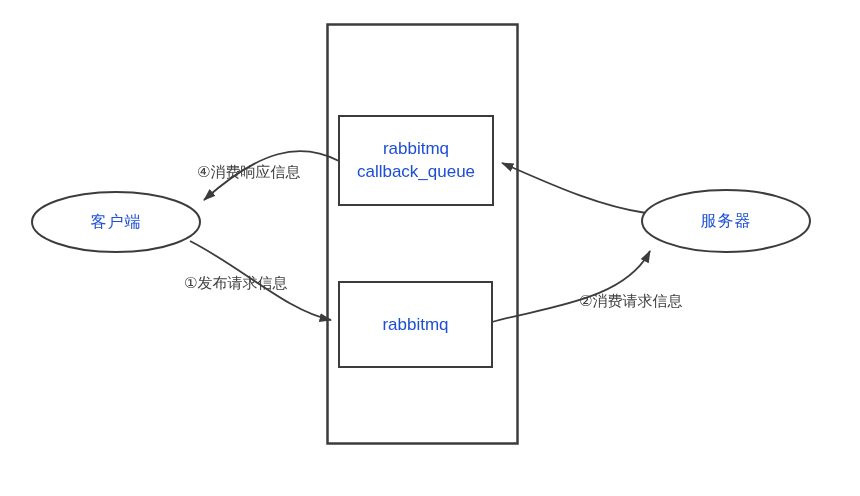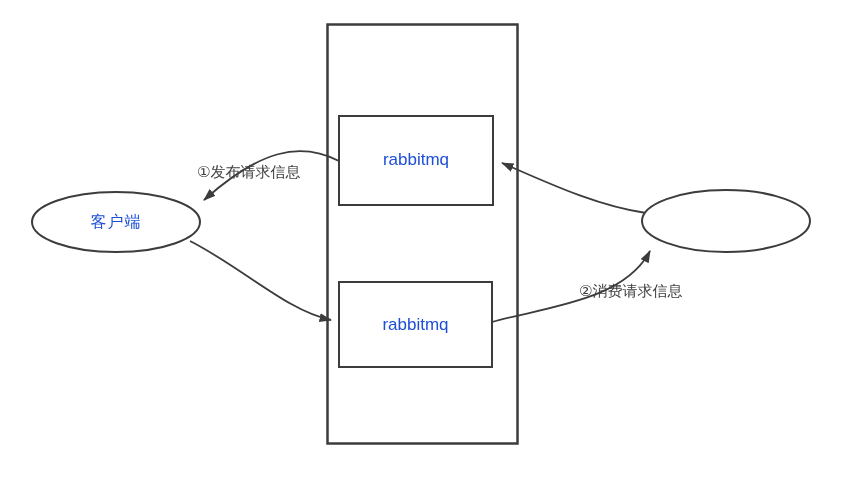--- a/index.html
+++ b/index.html
@@ -75,28 +75,31 @@
 
     <rect x="339" y="282" width="153" height="85" fill="#ffffff" stroke="#3c3c3c" stroke-width="2"></rect>
 
     <ellipse cx="116" cy="222" rx="84" ry="30" fill="#ffffff" stroke="#3c3c3c" stroke-width="2"></ellipse>
 
     <ellipse cx="726" cy="221" rx="84" ry="31" fill="#ffffff" stroke="#3c3c3c" stroke-width="2"></ellipse>
   </svg>
 
   <div class="node-label ellipse-label" style="left:36px; top:210px; width:160px;">客户端</div>
 
+  <div class="node-label ellipse-label" style="left:646px; top:209px; width:160px;">服务器</div>
 
   <div class="node-label queue-label" style="left:339px; top:116px; width:154px; height:87px;">
     <div>rabbitmq</div>
+    <div>callback_queue</div>
   </div>
 
   <div class="node-label queue-label" style="left:339px; top:282px; width:153px; height:85px;">
     <div>rabbitmq</div>
   </div>
 
+  <div class="edge-label" style="left:184px; top:274px;">①发布请求信息</div>
 
-  <div class="edge-label" style="left:579px; top:282px;">②消费请求信息</div>
+  <div class="edge-label" style="left:579px; top:292px;">②消费请求信息</div>
 
 
-  <div class="edge-label" style="left:197px; top:163px;">①发布请求信息</div>
+  <div class="edge-label" style="left:197px; top:163px;">④消费响应信息</div>
 
 </div>
 
 </body></html>

